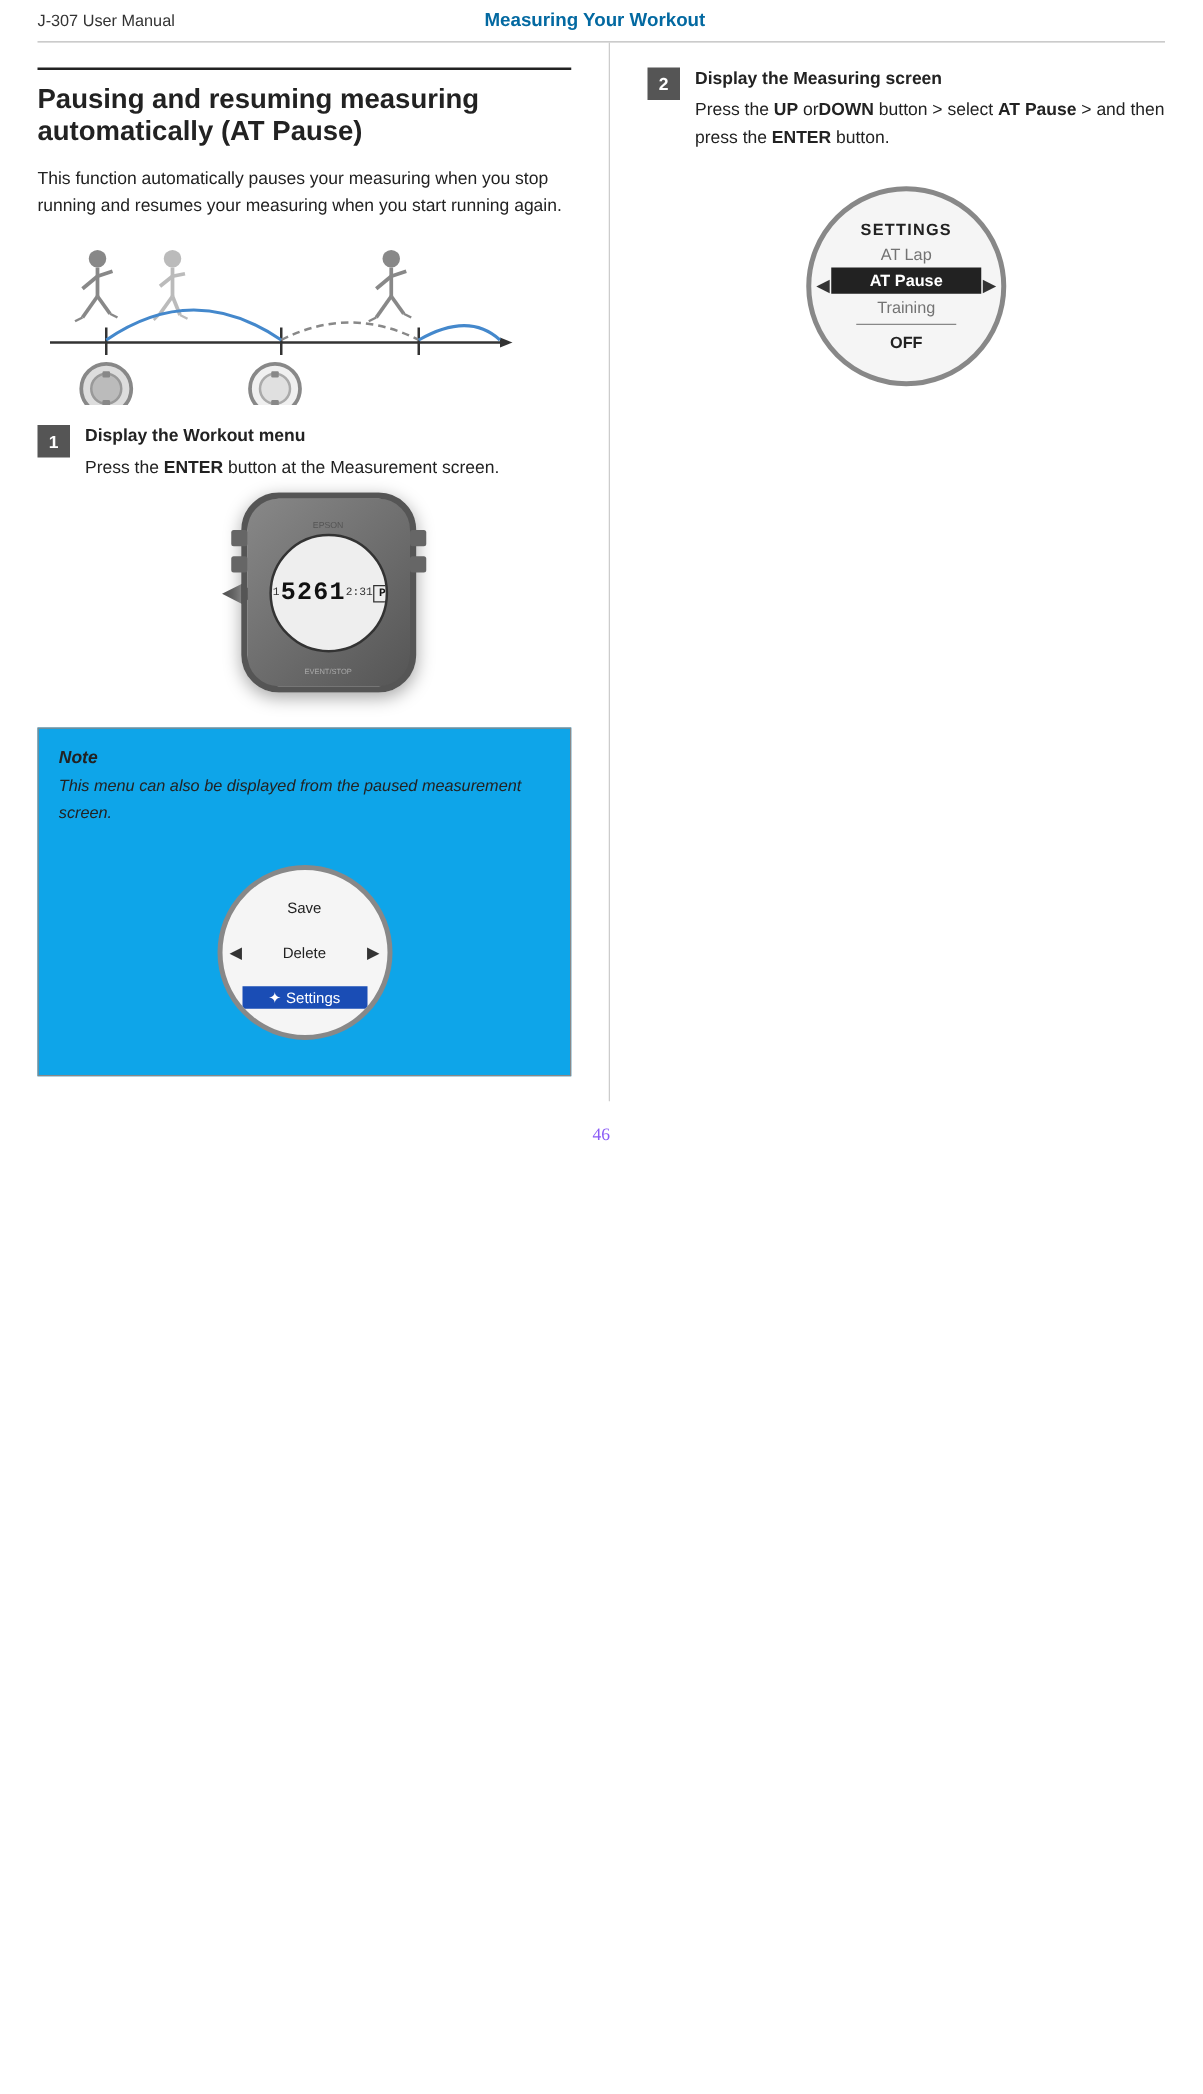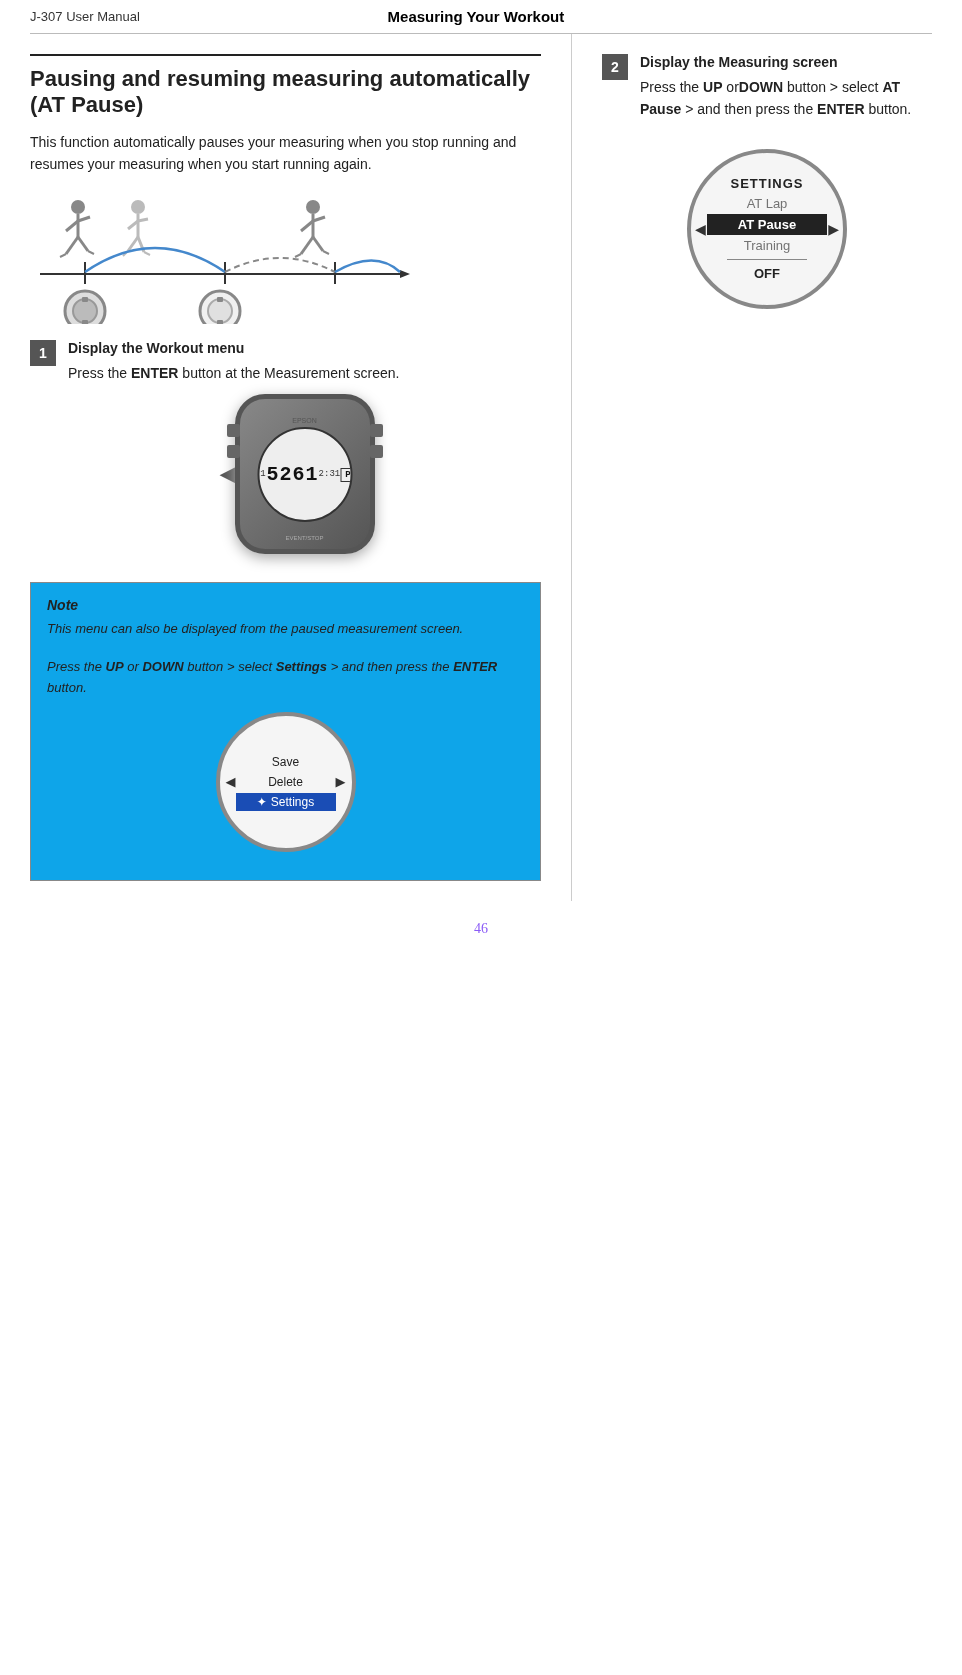--- a/index.html
+++ b/index.html
@@ -26,31 +26,31 @@
     }
     .page-header-left {
       font-size: 13px;
       font-family: Liberation Sans, sans-serif;
       color: #333;
     }
     .page-header-center {
       font-size: 15px;
       font-family: Arial, sans-serif;
       font-weight: bold;
-      color: #000000;
+      color: #0369a1;
       flex: 1;
       text-align: center;
     }
     .page-content {
       display: flex;
       flex-direction: row;
       padding: 0;
     }
     .left-col {
-      width: 572px;
+      width: 488px;
       padding: 20px 30px 20px 30px;
       border-right: 1px solid #ccc;
     }
     .right-col {
       flex: 1;
       padding: 20px 30px 20px 30px;
     }
     .section-title-bar {
       border-top: 2.5px solid #222;
       padding-top: 10px;
@@ -290,21 +290,21 @@
       flex-direction: column;
       align-items: center;
       justify-content: center;
       position: relative;
       overflow: hidden;
     }
     .note-circle-inner {
       display: flex;
       flex-direction: column;
       align-items: center;
-      gap: 2px;
+      gap: 18px;
       padding: 0 10px;
     }
     .note-menu-item {
       width: 100px;
       text-align: center;
       font-family: Arial, sans-serif;
       font-size: 12px;
       padding: 2px 0;
       color: #222;
     }
@@ -448,23 +448,20 @@
             </div>
           </div>
         </div>
       </div>
     </div>
 
     <div class="note-box">
       <div class="note-title">Note</div>
       <div class="note-text">This menu can also be displayed from the paused measurement screen.</div>
       <br>
-      <div class="note-text">
-        Press the <strong>UP</strong> or <strong>DOWN</strong> button &gt; select <strong>Settings</strong> &gt; and then press the <strong>ENTER</strong> button.
-      </div>
       
       <div class="note-circle-menu">
         <div style="position:absolute; width:100%; top:50%; transform:translateY(-50%); display:flex; justify-content:space-between; padding:0 6px; pointer-events:none;">
           <span style="font-size:13px; color:#333;">◀</span>
           <span style="font-size:13px; color:#333;">▶</span>
         </div>
         <div class="note-circle-inner">
           <div class="note-menu-item">Save</div>
           <div class="note-menu-item">Delete</div>
           <div class="note-menu-item note-menu-item-selected">

